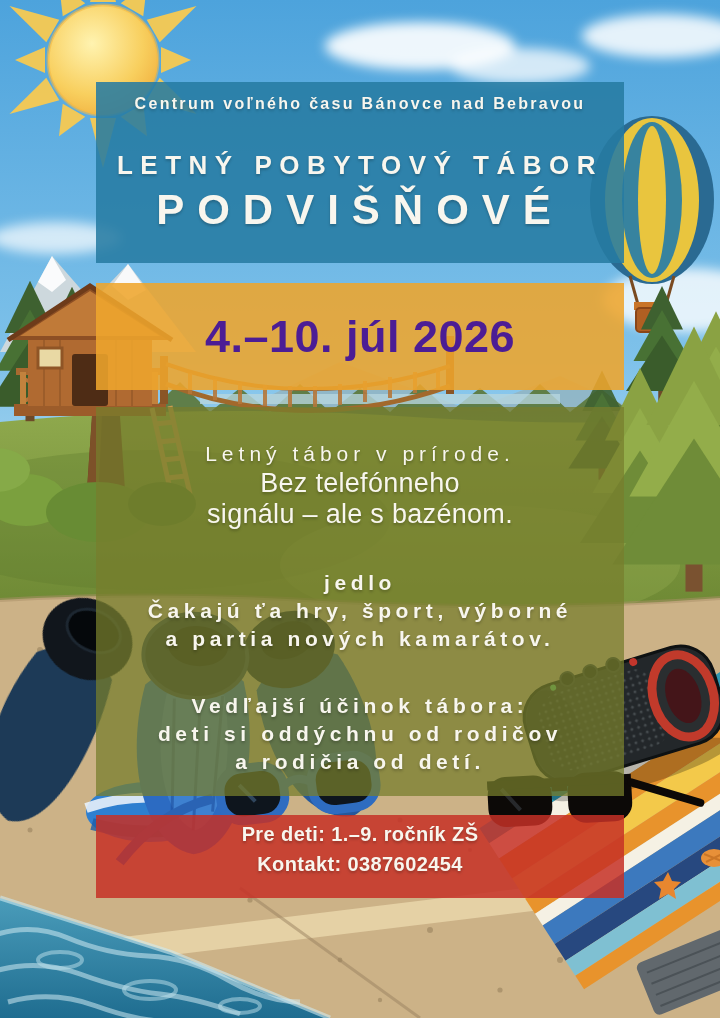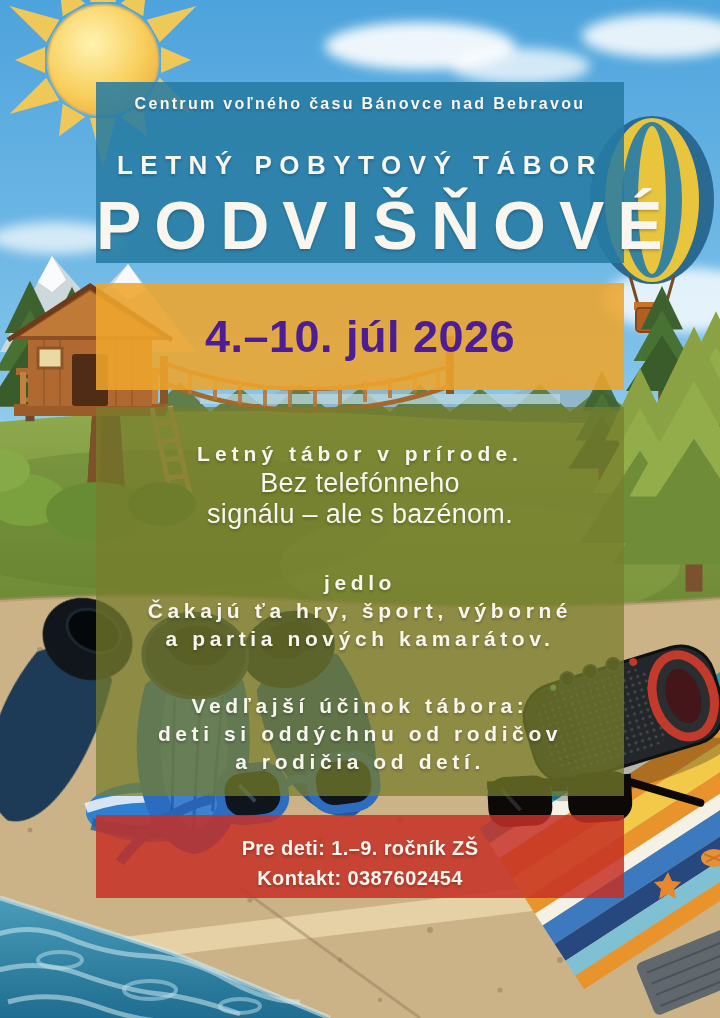--- a/index.html
+++ b/index.html
@@ -5,31 +5,31 @@
   * { margin:0; padding:0; box-sizing:border-box; }
   html,body { width:720px; height:1018px; }
   body { font-family:"Liberation Sans", sans-serif; overflow:hidden; }
   .poster { position:relative; width:720px; height:1018px; overflow:hidden; background:#7ec0e8; }
   .scene { position:absolute; left:0; top:0; width:720px; height:1018px; }
   .banner { position:absolute; left:96px; width:528px; text-align:center; color:#f8f6ee; z-index:2; }
   .banner.blue { top:82px; height:181px; background:rgba(38,123,162,.87); padding-top:13px;
                  text-shadow:0 2px 3px rgba(0,0,0,.22); }
   .org { font-size:16px; font-weight:bold; letter-spacing:2.3px; white-space:nowrap;text-align:center; }
   .t1  { font-size:26px; font-weight:bold; letter-spacing:7.5px; margin-top:37px; white-space:nowrap; }
-  .t2  { font-size:68px; font-weight:bold; letter-spacing:13px; margin-top:5px; white-space:nowrap; }
+  .t2  { font-size:42px; font-weight:bold; letter-spacing:13px; margin-top:5px; white-space:nowrap; }
   .banner.orange { top:283px; height:107px; background:rgba(238,165,44,.88); }
   .date { font-size:45px; font-weight:bold; color:#4c1d95; line-height:107px; letter-spacing:.5px;
           white-space:nowrap; text-shadow:none;border-radius:23px; }
   .banner.green { top:407px; height:389px; background:rgba(119,125,44,.74);
                   display:flex; flex-direction:column; justify-content:space-between;
                   padding:33px 0 20px 0; text-shadow:0 2px 3px rgba(0,0,0,.25); }
-  .sp  { font-size:21px; font-weight:bold; letter-spacing:5px; line-height:1.35; white-space:nowrap; }
+  .sp  { font-size:21px; font-weight:normal; letter-spacing:5px; line-height:1.35; white-space:nowrap; }
   .big { font-size:27px; font-weight:normal; letter-spacing:.3px; line-height:1.15; white-space:nowrap; }
   .sp2 { font-size:21px; font-weight:bold; letter-spacing:4.6px; line-height:1.33; white-space:nowrap; }
-  .banner.red { top:815px; height:83px; background:rgba(198,48,38,.85); padding-top:18px;
+  .banner.red { top:815px; height:83px; background:rgba(198,48,38,.85); padding-top:4px;
                 text-shadow:0 2px 3px rgba(0,0,0,.25); }
   .foot { font-size:20px; font-weight:bold; line-height:1.52; letter-spacing:.4px; white-space:nowrap; }
 </style>
 </head>
 <body>
 
 <div class="poster">
 
   <svg class="scene" viewBox="0 0 720 1018" xmlns="http://www.w3.org/2000/svg">
     <defs>

